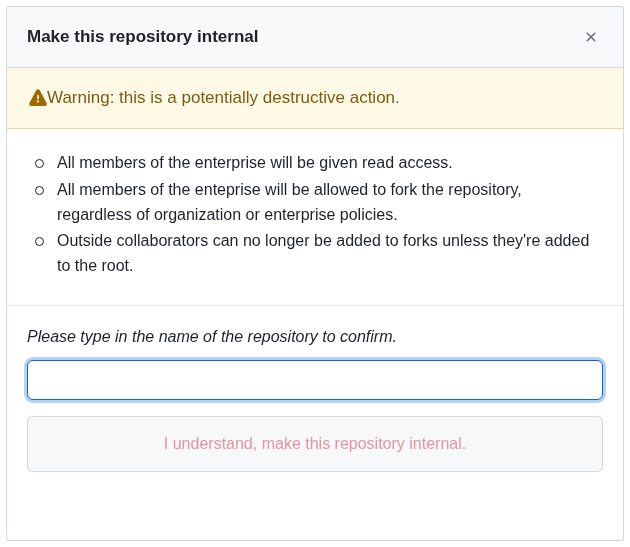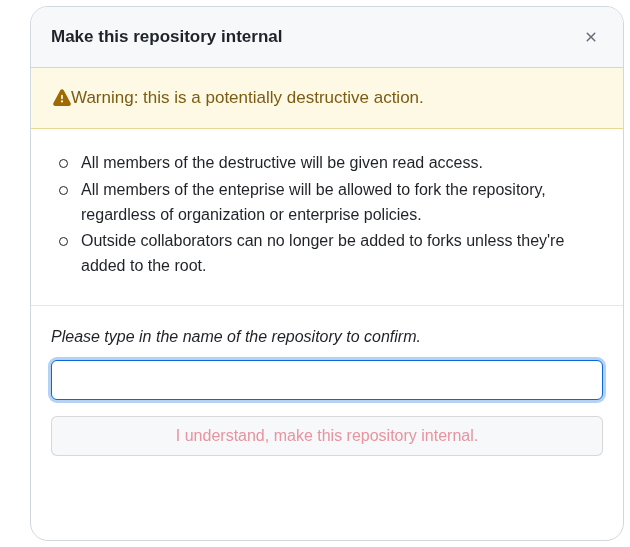--- a/index.html
+++ b/index.html
@@ -15,25 +15,24 @@
       position: relative;
     }
     .modal {
       position: absolute;
       top: 6px;
       left: 6px;
       right: 6px;
       bottom: 6px;
       background: #fff;
       border: 1px solid #d0d7de;
-      border-radius: 18px;
+      border-radius: 2px;
       overflow: hidden;
       display: flex;
       flex-direction: column;
-      margin-left: 24px;
     }
     .modal-header {
       display: flex;
       align-items: center;
       justify-content: space-between;
       padding: 18px 20px;
       background: #f6f8fa;
       border-bottom: 1px solid #d0d7de;
     }
     .modal-title {
@@ -114,21 +113,21 @@
       border: 1px solid #d0d7de;
       border-radius: 6px;
       outline: none;
       box-shadow: 0 0 0 3px rgba(9, 105, 218, 0.3);
       border-color: #0969da;
       font-family: inherit;
     }
     .confirm-button {
       width: 100%;
       margin-top: 16px;
-      padding: 10px 14px;
+      padding: 18px 14px;
       font-size: 16px;
       font-weight: 500;
       background: #f6f8fa;
       border: 1px solid rgba(31,35,40,0.15);
       border-radius: 6px;
       color: #e793a0;
       cursor: not-allowed;
       font-family: inherit;
     }
   </style>
@@ -148,21 +147,21 @@
   <div class="warning-banner">
     <svg viewBox="0 0 16 16" fill="#9e6a03">
       <path d="M6.457 1.047c.659-1.234 2.427-1.234 3.086 0l6.082 11.378A1.75 1.75 0 0 1 14.082 15H1.918a1.75 1.75 0 0 1-1.543-2.575Z"></path>
       <path fill="#fdf9e4" d="M8 5a.75.75 0 0 1 .75.75v2.5a.75.75 0 0 1-1.5 0v-2.5A.75.75 0 0 1 8 5Zm1 6a1 1 0 1 1-2 0 1 1 0 0 1 2 0Z"></path>
     </svg>
     <span>Warning: this is a potentially destructive action.</span>
   </div>
 
   <div class="modal-body">
     <ul class="info-list">
-      <li>All members of the destructive will be given read access.</li>
+      <li>All members of the enterprise will be given read access.</li>
       <li>All members of the enteprise will be allowed to fork the repository, regardless of organization or enterprise policies.</li>
       <li>Outside collaborators can no longer be added to forks unless they're added to the root.</li>
     </ul>
   </div>
 
   <div class="confirm-section">
     <div class="confirm-label">Please type in the name of the repository to confirm.</div>
     <input type="text" class="confirm-input" value="" style="">
     <button class="confirm-button">I understand, make this repository internal.</button>
   </div>

